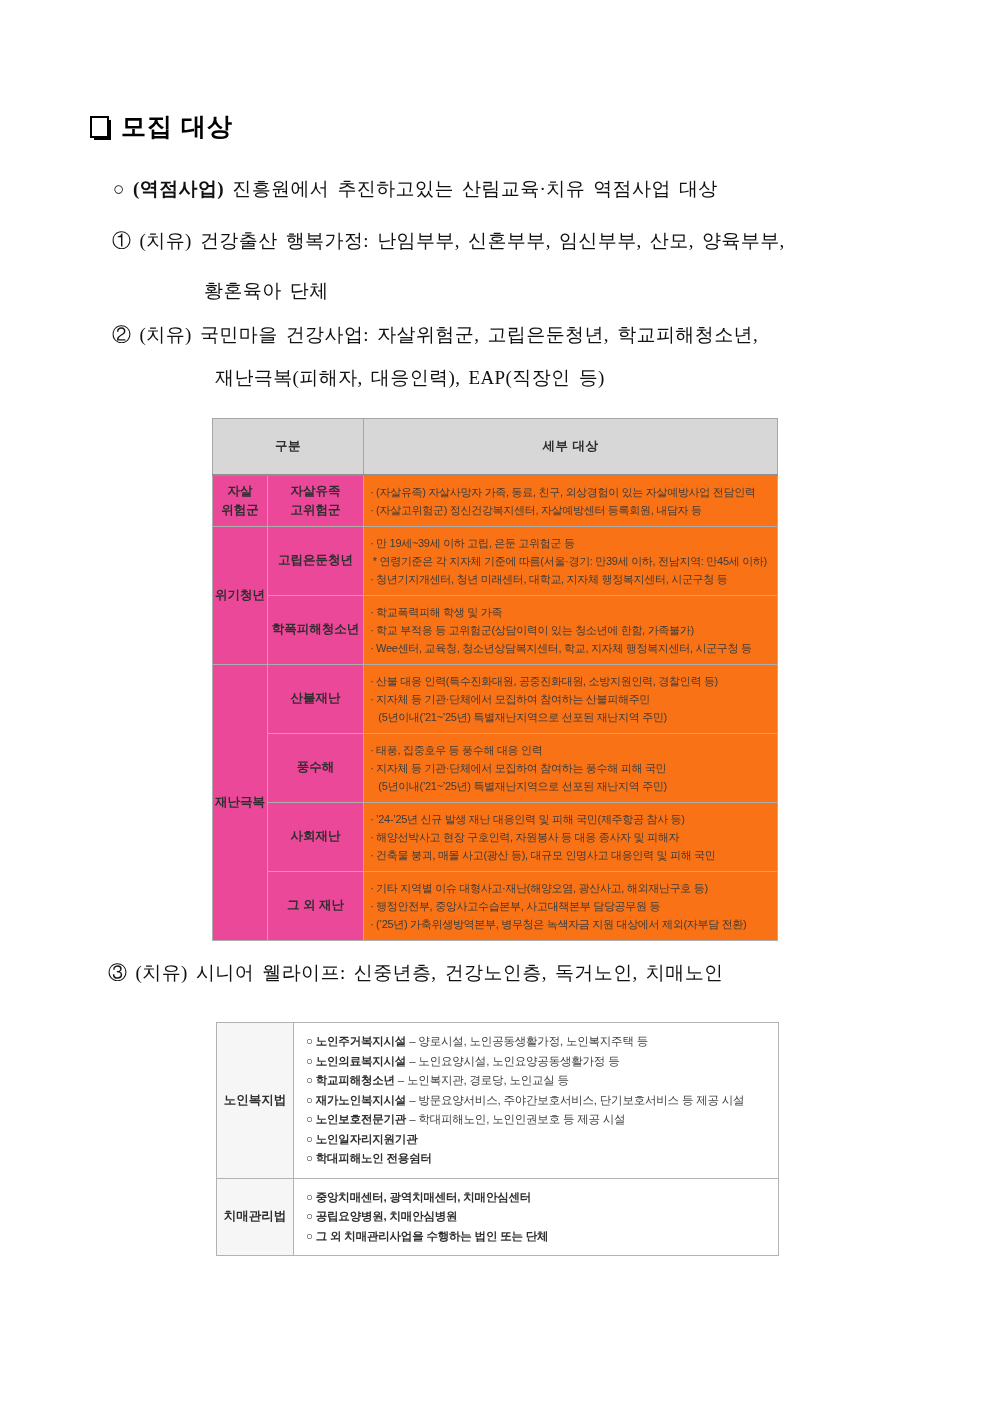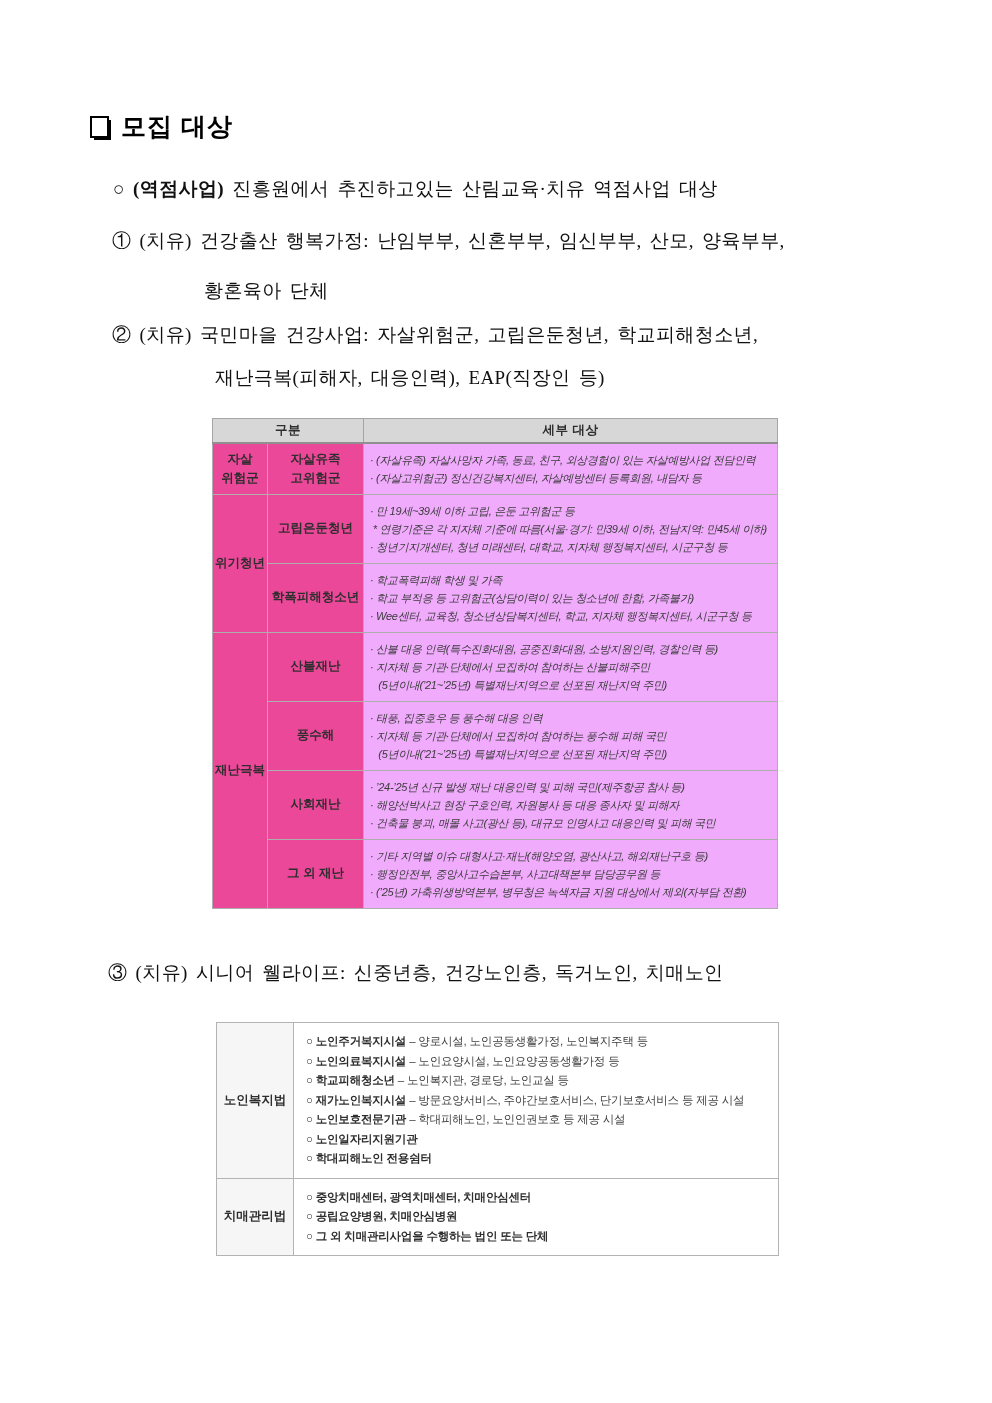--- a/index.html
+++ b/index.html
@@ -29,28 +29,28 @@
   .para b { font-weight:bold; }
   
   .t1 {
     position:absolute; left:212px; top:418px; width:565px;
     border-collapse:collapse; table-layout:fixed;
     font-family:"Liberation Sans","DejaVu Sans",sans-serif;
     color:#3b3b3b;
   }
   .t1 th {
     background:#d7d7d7; border:1px solid #a5a5a5; border-bottom:2px solid #8f8f8f;
-    font-size:12.5px; font-weight:bold; height:24px; color:#2e2e2e; letter-spacing:0.5px;
+    font-size:12.5px; font-weight:bold; height:56px; color:#2e2e2e; letter-spacing:0.5px;
   }
   .t1 td { border:1px solid #aeaeae; vertical-align:middle; }
   .t1 td.grp, .t1 td.sub {
     background:#ec4899; font-weight:bold; text-align:center;
     font-size:12.5px; white-space:pre-line; color:#2e2e2e; line-height:1.45;
   }
-  .t1 td.det { background:#f0abfc; padding:7px 6px;font-style:italic; }
+  .t1 td.det { background:#f97316; padding:7px 6px; }
   .t1 td.det div {
     font-size:11px; line-height:18px; white-space:pre; letter-spacing:-0.3px; color:#3b3b3b;
   }
   
   .t2 {
     position:absolute; left:216px; top:1022px; width:562px;
     border-collapse:collapse; table-layout:fixed;
     font-family:"Liberation Sans","DejaVu Sans",sans-serif;
     color:#333;
   }

